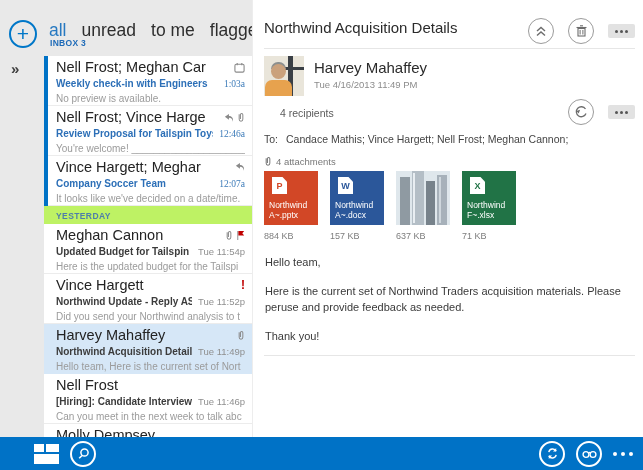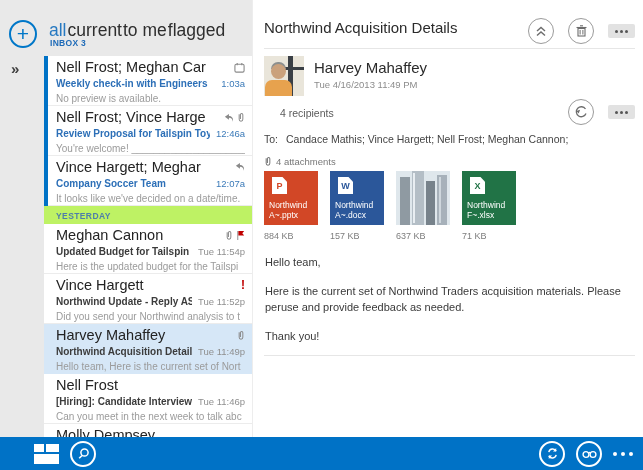--- a/index.html
+++ b/index.html
@@ -8,38 +8,38 @@
   .app { position:relative; width:643px; height:470px; background:#fff; overflow:hidden; }
 
   
   .left-pane { position:absolute; left:0; top:0; width:252px; height:437px; background:#e9e9e9; }
   .rail { position:absolute; left:0; top:0; width:44px; height:437px; }
   .add-btn { position:absolute; left:9px; top:20px; width:28px; height:28px; border:2px solid #0077c8; border-radius:50%; color:#0077c8; font-size:21px; line-height:23px; text-align:center; font-weight:400; cursor:pointer; }
   .expand-btn { position:absolute; left:11px; top:60px; font-size:15px; color:#3f3f3f; font-weight:bold; cursor:pointer; }
 
   
   .mbx-label { position:absolute; left:50px; top:9px; font-size:8.5px; font-weight:bold; color:#1d6ab8; letter-spacing:.3px;margin-top:29px; }
-  .filters { position:absolute; left:49px; top:20px; width:203px; display:flex; gap:1px; font-size:17.5px; color:#2e2e2e; white-space:nowrap; overflow:hidden; }
+  .filters { position:absolute; left:49px; top:20px; width:203px; display:flex; gap:15px; font-size:17.5px; color:#2e2e2e; white-space:nowrap; overflow:hidden; }
   .filters .f { cursor:pointer; }
   .filters .f.active { color:#2779c1; }
 
   
   .list { position:absolute; left:44px; top:56px; width:208px; height:381px; overflow:hidden; }
   .mail-item { position:relative; height:50px; background:#fff; padding:3px 7px 0 12px; border-bottom:1px solid #ececec; cursor:pointer; }
   .mail-item.unread::before { content:""; position:absolute; left:0; top:0; bottom:-1px; width:4px; background:#0072c6; }
   .mail-item.selected { background:#d6e7f7; border-bottom-color:#d6e7f7; }
   .l1 { display:flex; align-items:flex-start; height:19px; }
   .sender { flex:1; font-size:14.5px; color:#232323; white-space:nowrap; overflow:hidden; }
   .flags { display:flex; gap:3px; align-items:center; padding-top:3px; color:#8a8a8a; }
   .l2 { display:flex; height:14px; align-items:baseline; }
   .subject { flex:1; font-size:10px; font-weight:bold; white-space:nowrap; overflow:hidden; }
   .unread .subject { color:#2c6fb7; }
   .read .subject { color:#3c3c3c; }
   .time { font-size:9.5px; margin-left:6px; white-space:nowrap; }
-  .unread .time { color:#3b7ab8; }
+  .unread .time { color:#3b7ab8;font-family:Liberation Serif, serif; }
   .read .time { color:#8f8f8f; }
   .preview { font-size:10px; color:#9b9b9b; white-space:nowrap; overflow:hidden; margin-top:1px; }
   .day-sep { height:18px; background:#bef264; font-size:8.5px; font-weight:bold; color:#4f7ea9; letter-spacing:.4px; padding:5px 0 0 12px; }
   .imp { color:#c00000; font-weight:bold; font-size:12px; line-height:10px; }
 
   
   .right-pane { position:absolute; left:252px; top:0; width:391px; height:437px; background:#fff; border-left:1px solid #ededed; }
   .rp-title { position:absolute; left:11px; top:19px; font-size:15px; color:#2b2b2b; width:260px; white-space:nowrap; overflow:hidden; }
   .rp-actions { position:absolute; right:8px; top:18px; display:flex; gap:14px; align-items:center; }
   .circle-btn { width:26px; height:26px; border:1px solid #9b9b9b; border-radius:50%; display:flex; align-items:center; justify-content:center; color:#6d6d6d; cursor:pointer; background:#fff; }
@@ -91,21 +91,21 @@
 
   <div class="left-pane">
     <div class="rail">
       <div class="add-btn">+</div>
       <div class="expand-btn">»</div>
     </div>
 
     <div class="mbx-label">INBOX 3</div>
     <div class="filters">
       <span class="f active">all</span>
-      <span class="f">current</span>
+      <span class="f">unread</span>
       <span class="f">to me</span>
       <span class="f">flagged</span>
     </div>
 
     <div class="list">
 
       <div class="mail-item unread">
         <div class="l1">
           <span class="sender">Nell Frost; Meghan Car</span>
           <span class="flags">

